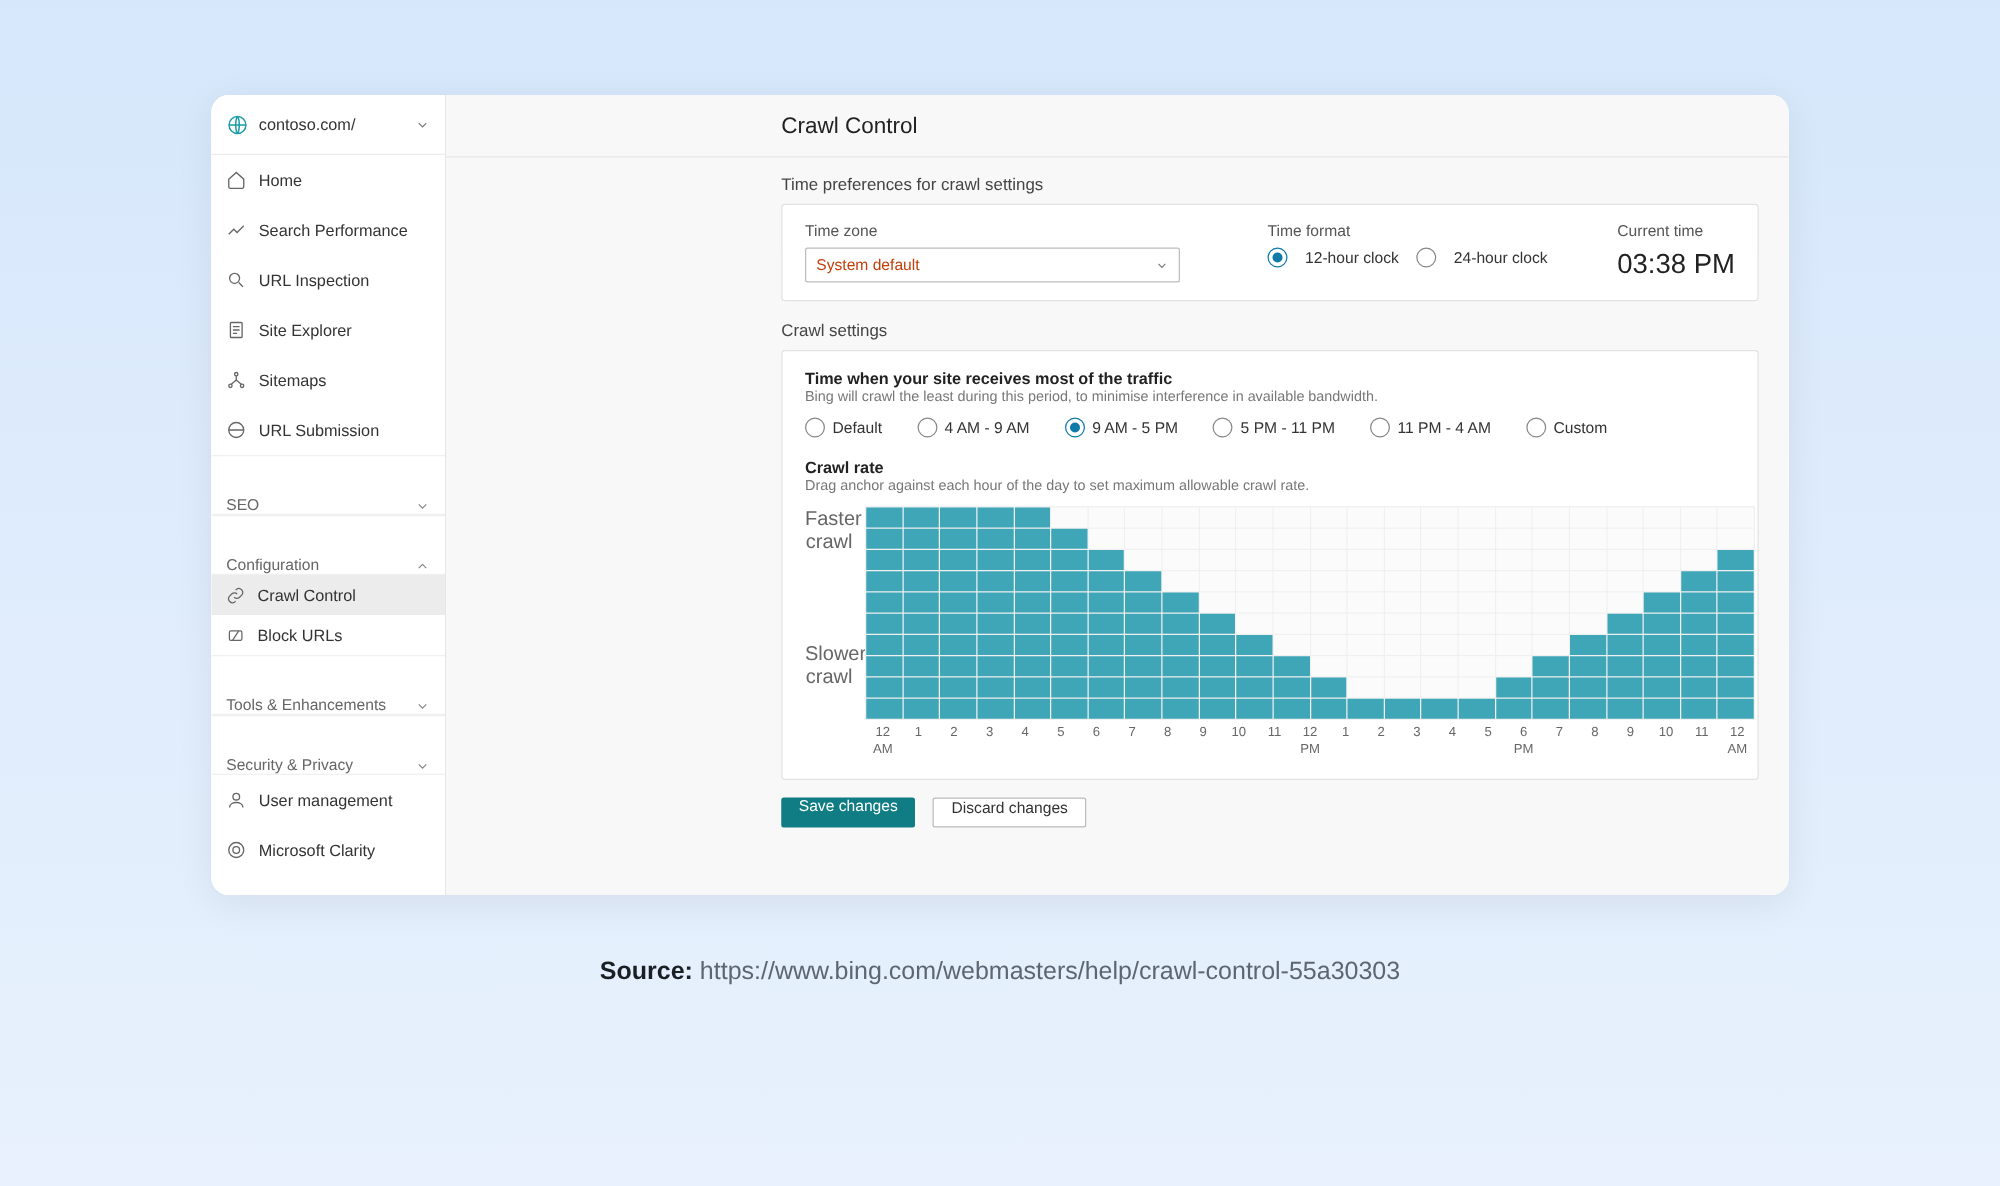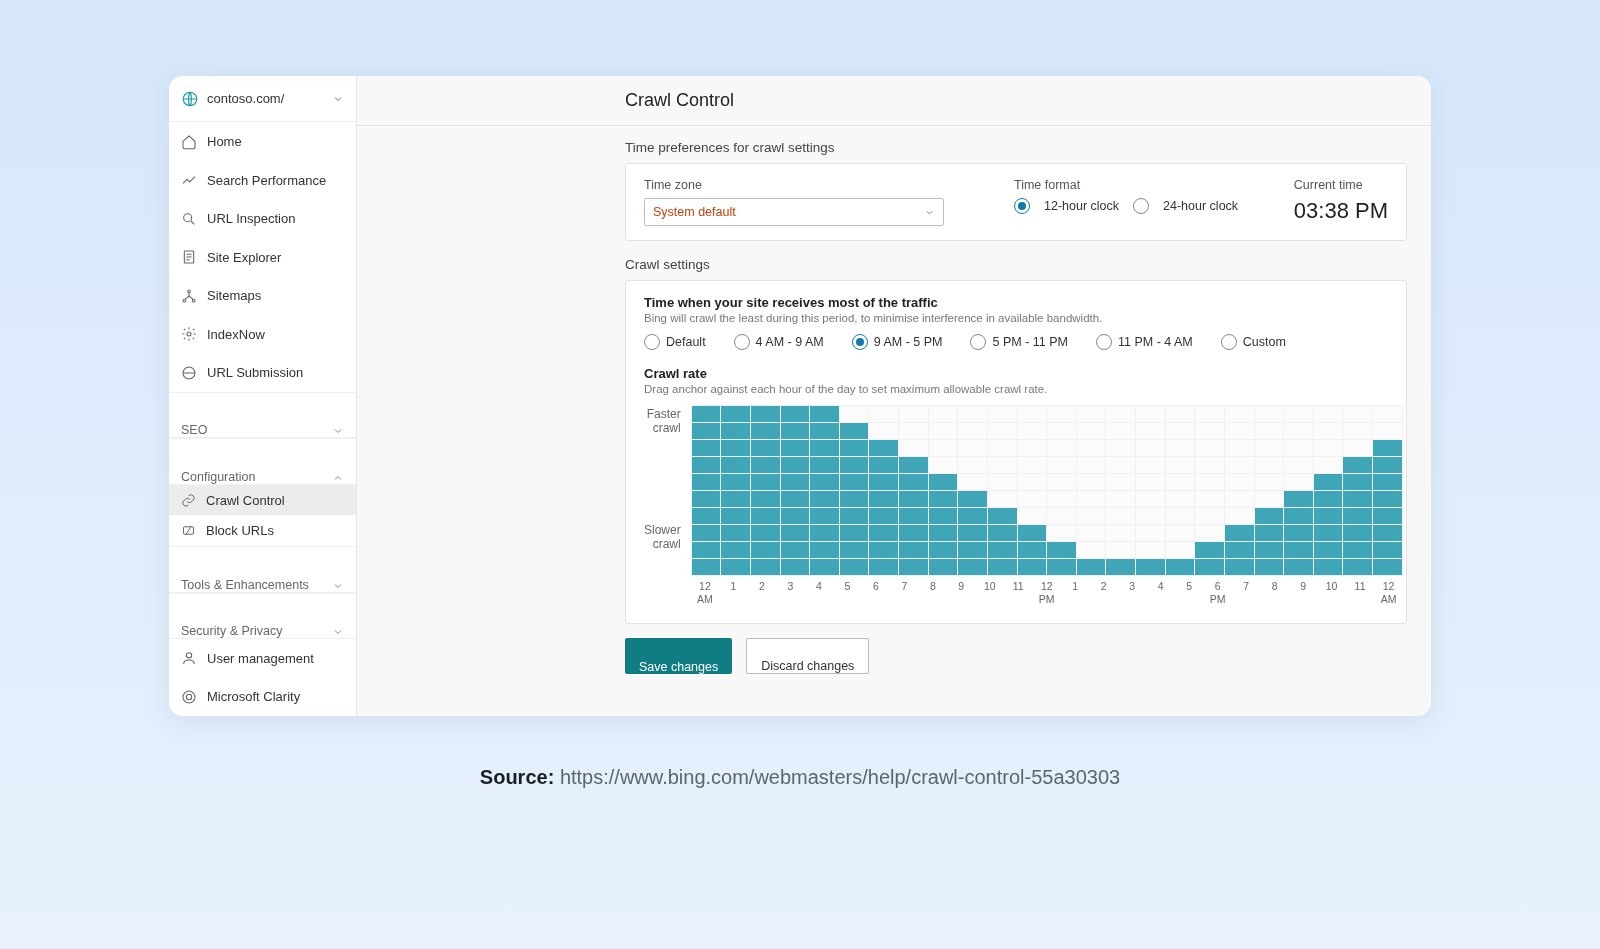--- a/index.html
+++ b/index.html
@@ -110,39 +110,39 @@
   .radio-label { font-size:12.5px; color:#333; }
   .current-time { font-size:22px; color:#222; font-weight:400; }
   .crawl-card { padding:14px 18px 18px; }
   .bold-line { font-size:13px; font-weight:600; color:#222; margin-bottom:2px;}
   .hint { font-size:11.5px; color:#777; margin-bottom:10px; }
   .slot-row { display:flex; gap:28px; flex-wrap:wrap; margin-bottom:16px; }
   .slot { display:flex; align-items:center; gap:6px; }
   .slot .radio { width:16px; height:16px; border:1.5px solid #888; }
   .slot .radio.on { border-color:#0f7aa8; }
   .chart-wrap { display:flex; gap:10px; }
-  .ylabels { display:flex; flex-direction:column; justify-content:space-between; height:160px; font-size:12px; color:#666; text-align:right; width:38px; padding:2px 0 14px;gap:16px;}
+  .ylabels { display:flex; flex-direction:column; justify-content:space-between; height:160px; font-size:16px; color:#666; text-align:right; width:38px; padding:2px 0 14px;gap:16px;}
   .chart-col { flex:1; }
   .chart-grid {
     display:grid;
     grid-template-columns: repeat(24, 1fr);
     grid-template-rows: repeat(10, 16px);
     gap:1px;
     background:#f0f0f0;
     width: 712px;
     border:1px solid #f0f0f0;
   }
   .cell { background:#fbfbfb; }
   .cell.fill { background:#3ea6b7; }
   .xlabels { display:flex; width:712px; margin-top:4px; font-size:10.5px; color:#666; }
   .xlabels span { flex:1; text-align:center; line-height:1.2; }
   .buttons { display:flex; gap:14px; margin-top:14px; }
   .btn {
-    height:36px; padding:0 14px; border-radius:2px;
-    font-size:12.5px; display:flex; align-items:flex-end; cursor:pointer;
+    height:24px; padding:0 14px; border-radius:2px;
+    font-size:12.5px; display:flex; align-items:flex-start; cursor:pointer;
   }
   .btn.primary { background:#107c84; color:#fff; border:none; }
   .btn.secondary { background:#fff; border:1px solid #bbb; color:#333; }
   .source-line {
     margin-top: 50px;
     font-size: 20px;
     color:#5c6670;
   }
   .source-line b { color:#1a1f24; font-weight:700; }
 </style>
@@ -190,27 +190,20 @@
       <span>Site Explorer</span>
     </div>
     <div class="nav-item">
       <svg class="ic" viewBox="0 0 24 24" fill="none" stroke="currentColor" stroke-width="1.6">
           <circle cx="12" cy="5" r="2"></circle>
           <circle cx="5" cy="19" r="2"></circle>
           <circle cx="19" cy="19" r="2"></circle>
           <path d="M12 7v5M12 12l-6 5M12 12l6 5"></path>
         </svg>
       <span>Sitemaps</span>
-    </div>
-    <div class="nav-item">
-      <svg class="ic" viewBox="0 0 24 24" fill="none" stroke="currentColor" stroke-width="1.6">
-          <circle cx="12" cy="12" r="3"></circle>
-          <path d="M12 2v3M12 19v3M4.2 4.2l2.1 2.1M17.7 17.7l2.1 2.1M2 12h3M19 12h3M4.2 19.8l2.1-2.1M17.7 6.3l2.1-2.1"></path>
-        </svg>
-      <span>IndexNow</span>
     </div>
     <div class="nav-item">
       <svg class="ic" viewBox="0 0 24 24" fill="none" stroke="currentColor" stroke-width="1.6">
           <circle cx="12" cy="12" r="9"></circle>
           <path d="M3 12h18"></path>
         </svg>
       <span>URL Submission</span>
     </div>
 
     <div class="nav-group">

